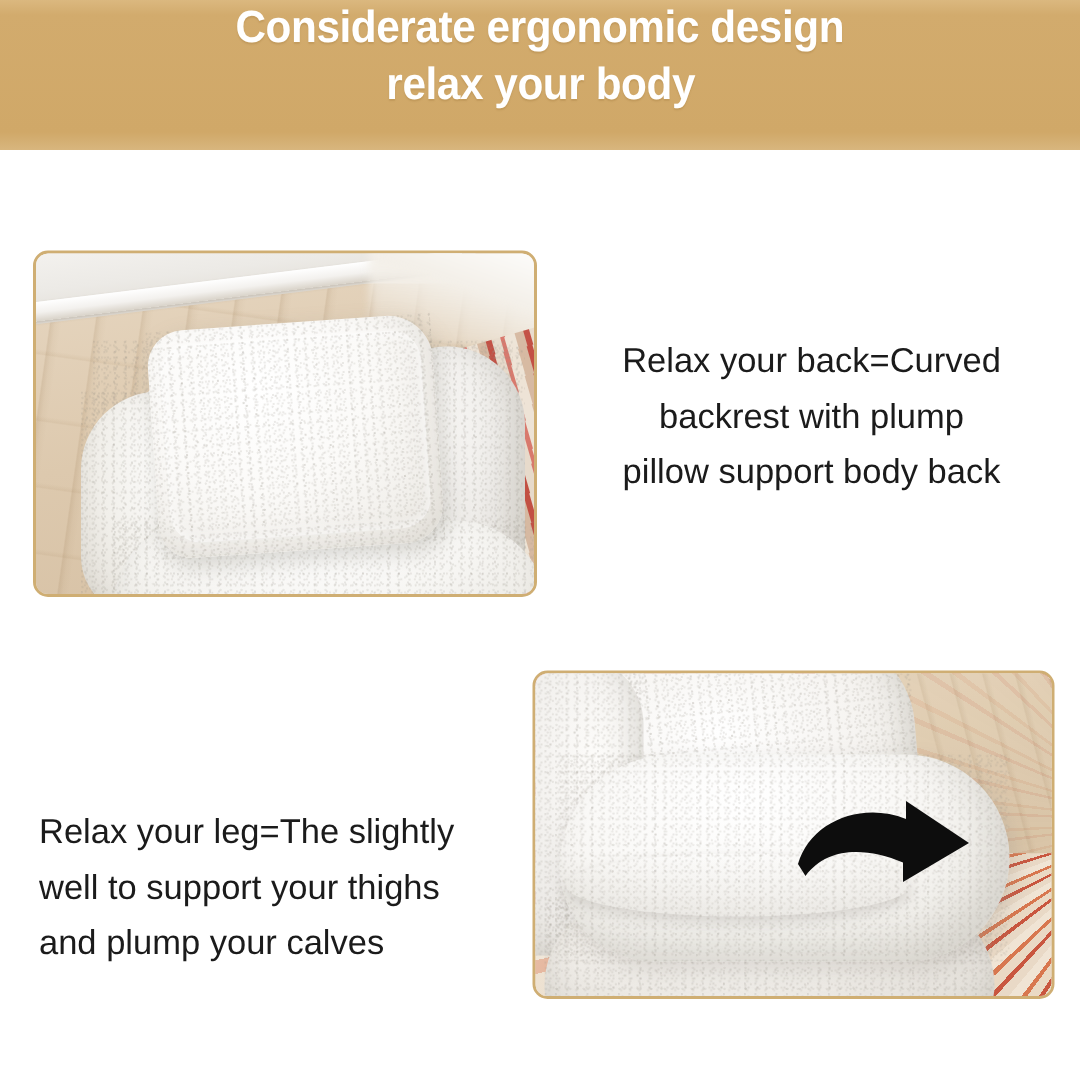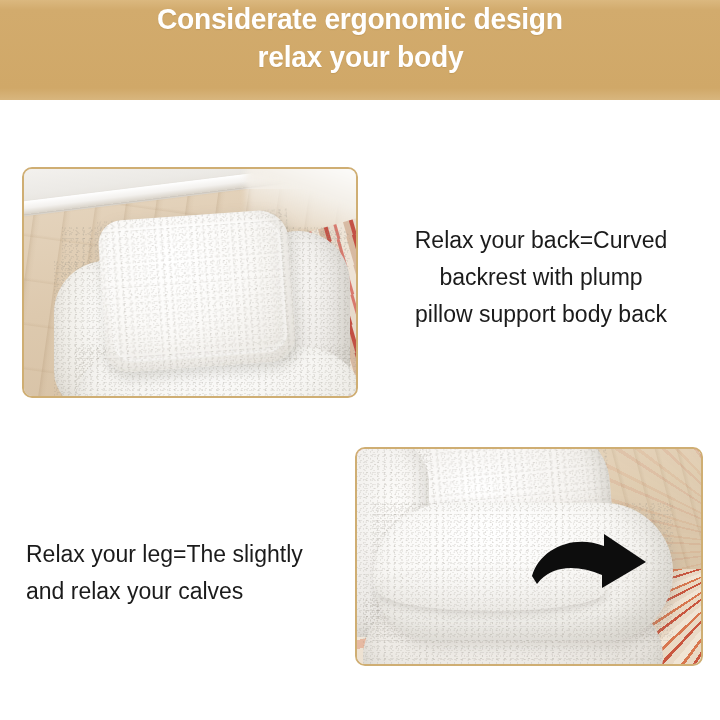--- a/index.html
+++ b/index.html
@@ -325,21 +325,22 @@
 </div>
 
 <div class="caption" id="caption-back">
   <span class="caption-line">Relax your back=Curved</span>
   <span class="caption-line">backrest with plump</span>
   <span class="caption-line">pillow support body back</span>
 </div>
 
 <div class="caption" id="caption-leg">
   <span class="caption-line">Relax your leg=The slightly</span>
-  <span class="caption-line">and relax your calves</span>
+  <span class="caption-line">well to support your thighs</span>
+  <span class="caption-line">and plump your calves</span>
 </div>
 
 <div class="photo-frame" id="photo-bottom">
   <div class="photo-inner">
     <div id="b-rug"></div>
     <div id="b-rug-fade"></div>
     <div id="b-wood"></div>
 
     <div id="b-backrest">
       <div class="boucle"></div>

